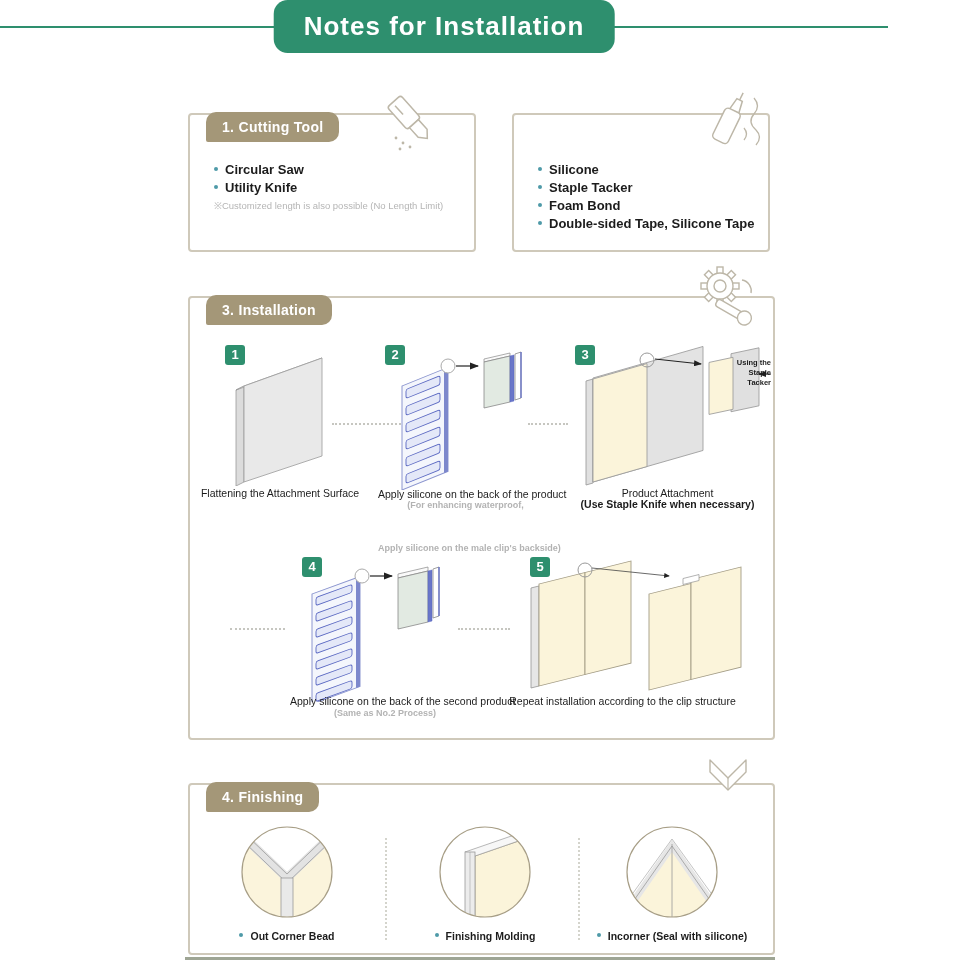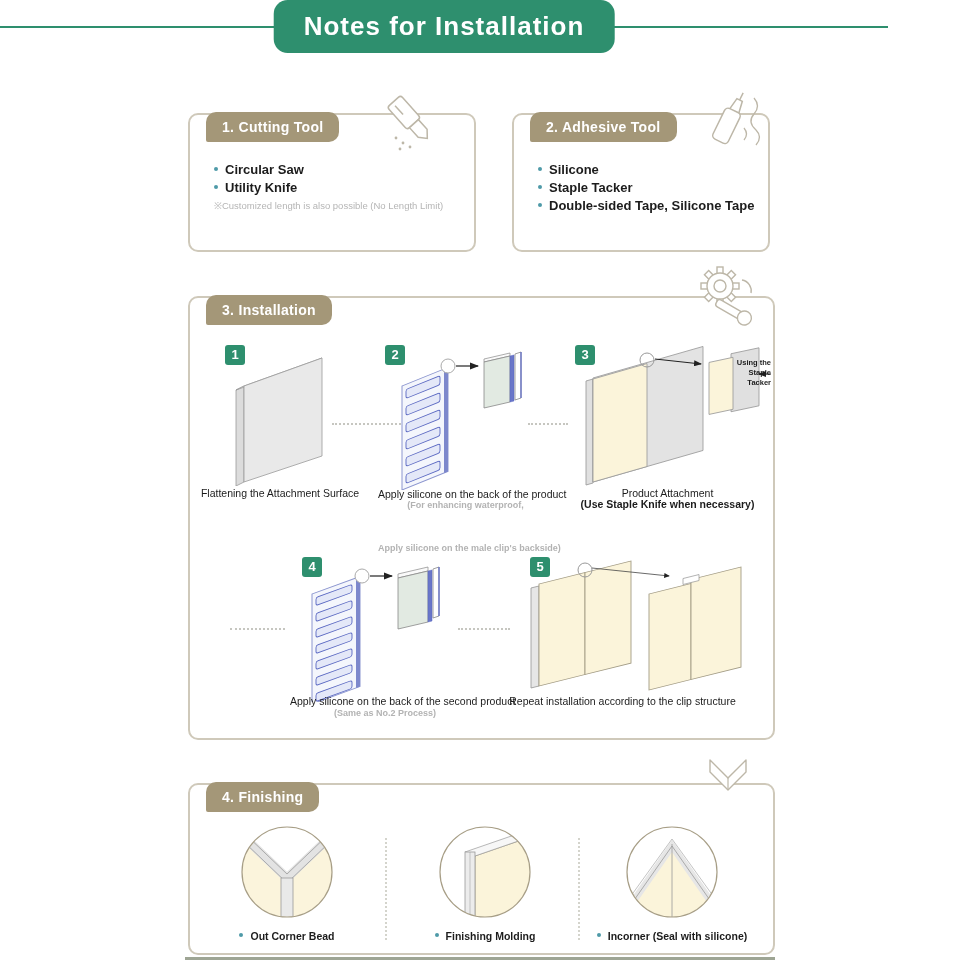--- a/index.html
+++ b/index.html
@@ -6,21 +6,21 @@
   html,body { width:960px; height:960px; background:#fff; font-family:"Liberation Sans", sans-serif; }
   .page { position:relative; width:888px; height:960px; background:#fff; overflow:hidden; }
 
   
   .top-rule { position:absolute; left:0; top:26px; width:960px; height:2px; background:#2e8f6e; }
   .title-pill { position:absolute; left:50%; top:0; transform:translateX(-50%);
     background:#2e8f6e; color:#fff; font-weight:bold; font-size:26px; letter-spacing:1px;
     height:53px; line-height:53px; padding:0 30px; border-radius:14px; white-space:nowrap; }
 
   
-  .box { position:absolute; border:2px solid #cfc9ba; border-radius:10px; background:#fff; }
+  .box { position:absolute; border:2px solid #cfc9ba; border-radius:4px; background:#fff; }
   .box1 { left:188px; top:113px; width:288px; height:139px; }
   .box2 { left:512px; top:113px; width:258px; height:139px; }
   .box3 { left:188px; top:296px; width:587px; height:444px; }
   .box4 { left:188px; top:783px; width:587px; height:172px; }
 
   .sec-label { position:absolute; top:-3px; left:16px; background:#a49778; color:#fff;
     font-weight:bold; font-size:14px; letter-spacing:.3px; height:30px; line-height:30px;
     padding:0 16px; border-radius:10px 10px 10px 2px; white-space:nowrap; }
 
   .tool-list { list-style:none; position:absolute; left:24px; top:46px; }
@@ -74,24 +74,24 @@
     </g>
     <g fill="#bdb7a8" stroke="none">
       <circle cx="24" cy="48" r="1.4"></circle>
         <circle cx="31" cy="53" r="1.4"></circle>
       <circle cx="38" cy="57" r="1.4"></circle>
         <circle cx="28" cy="59" r="1.4"></circle>
     </g>
   </svg>
 
   <section class="box box2">
-    <div class="sec-label">2. Adhesive Tool</div>
     <ul class="tool-list">
       <li><span class="dot"></span><span>Silicone</span></li>
       <li><span class="dot"></span><span>Staple Tacker</span></li>
+      <li><span class="dot"></span><span>Foam Bond</span></li>
       <li><span class="dot"></span><span>Double-sided Tape, Silicone Tape</span></li>
     </ul>
   </section>
   <svg class="page-icon" style="left:696px; top:84px;" width="78" height="70" viewBox="0 0 78 70">
     <g fill="#fff" stroke="#bdb7a8" stroke-width="1.5">
       <g transform="rotate(26 34 38)">
         <rect x="24" y="26" width="17" height="34" rx="4"></rect>
         <path d="M28,26 L30,14 L36,14 L38,26" fill="none"></path>
         <line x1="33" y1="14" x2="33" y2="6"></line>
       </g>

